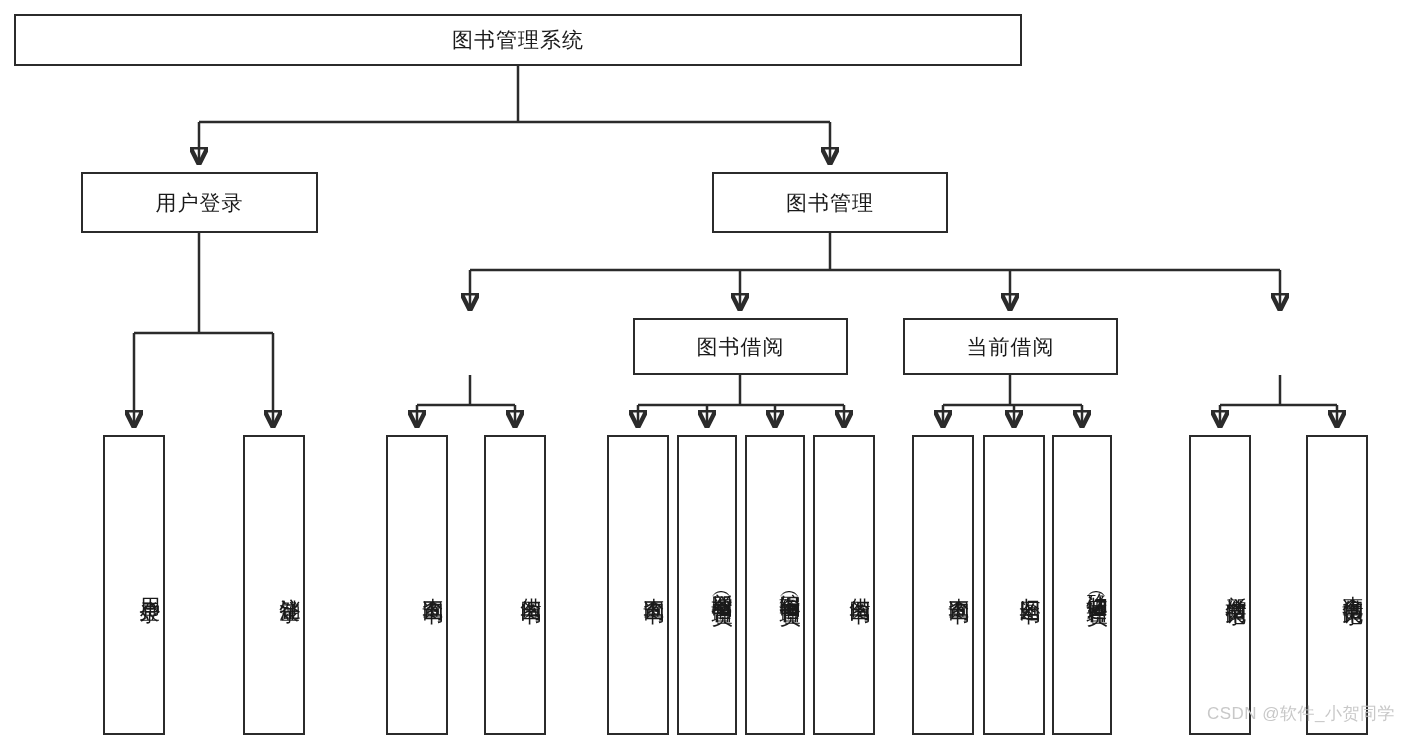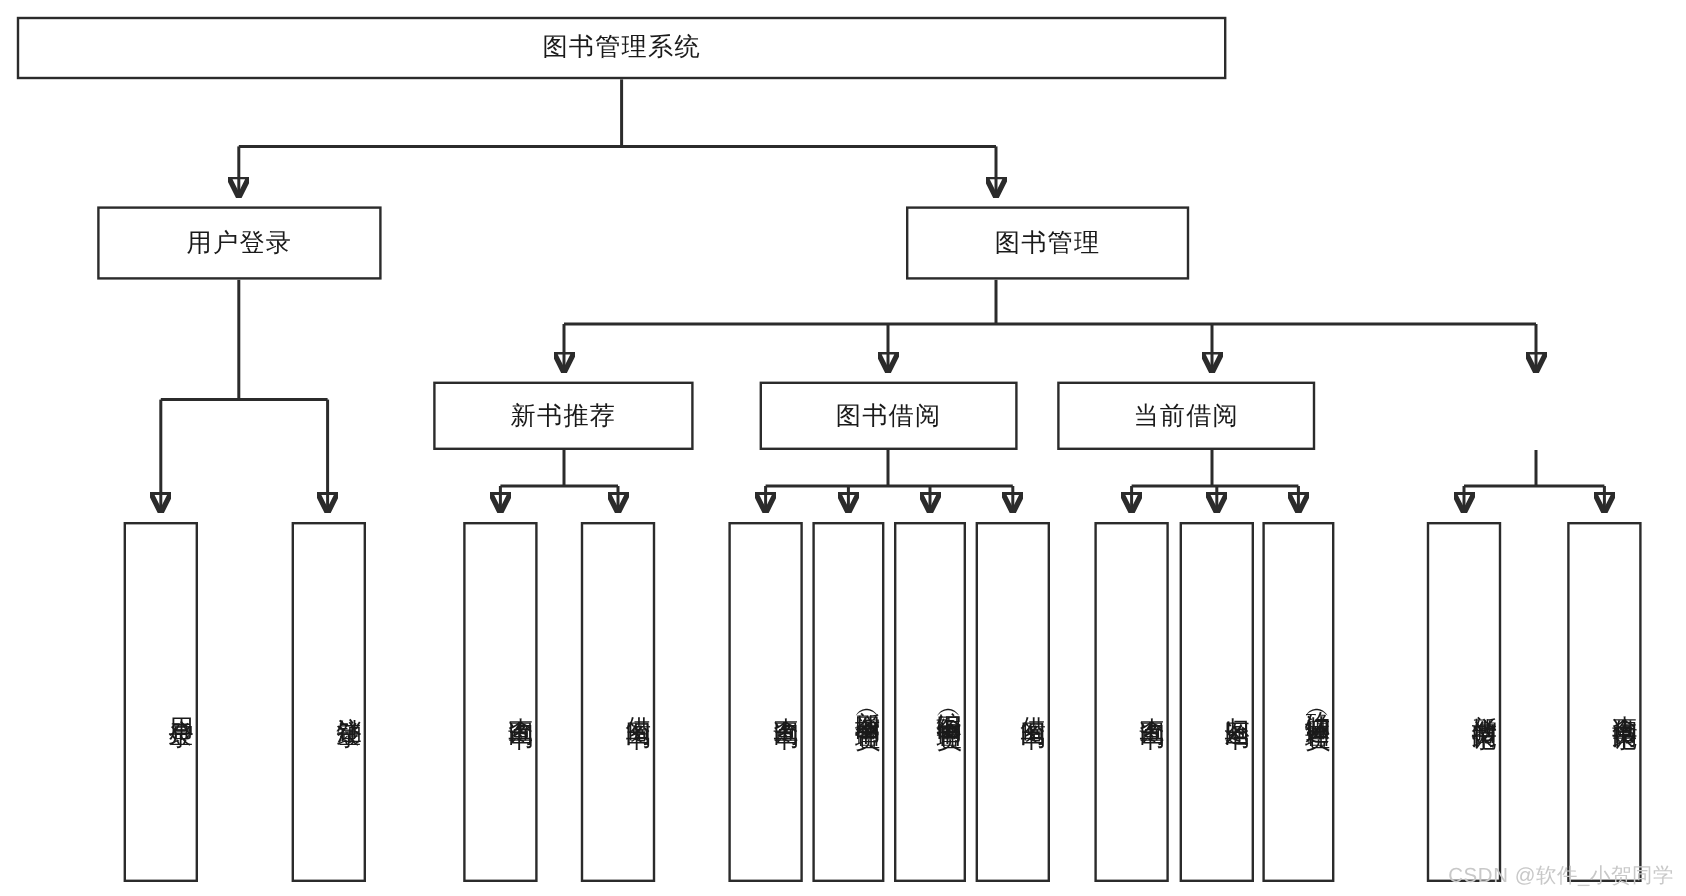--- a/index.html
+++ b/index.html
@@ -60,21 +60,21 @@
     stroke-width: 2.5;
     fill: none;
   }
   .arrowhead {
     fill: #2b2b2b;
     stroke: none;
   }
   #watermark {
     position: absolute;
     right: 10px;
-    bottom: 6px;
+    bottom: 22px;
     font-size: 17px;
     color: #c8c8c8;
     letter-spacing: 0.5px;
     white-space: nowrap;
   }
 </style>
 </head>
 <body>
 
 <div id="canvas">
@@ -127,31 +127,28 @@
     <line x1="1337" y1="405" x2="1337" y2="426" marker-end="url(#arrow)"></line>
   </svg>
 
   <div class="node horiz" id="n-root" style="left: 14px; top: 14px; width: 1008px; height: 52px;">
     <span>图书管理系统</span>
   </div>
 
   <div class="node horiz" id="n-l1-0" style="left: 81px; top: 172px; width: 237px; height: 61px;">
     <span>用户登录</span>
   </div>
-  <div class="node horiz" id="n-l1-1" style="left: 712px; top: 172px; width: 236px; height: 61px; margin-left: 43px;">
+  <div class="node horiz" id="n-l1-1" style="left: 712px; top: 172px; width: 236px; height: 61px;">
     <span>图书管理</span>
   </div>
 
-  <div class="node horiz" id="n-l2-0" style="left: 361px; top: 318px; width: 217px; height: 57px;">
-    <span>新书推荐</span>
-  </div>
   <div class="node horiz" id="n-l2-1" style="left: 633px; top: 318px; width: 215px; height: 57px; align-items: center;">
     <span>图书借阅</span>
   </div>
-  <div class="node horiz" id="n-l2-2" style="left: 881px; top: 318px; width: 215px; height: 57px;">
+  <div class="node horiz" id="n-l2-2" style="left: 903px; top: 318px; width: 215px; height: 57px;">
     <span>当前借阅</span>
   </div>
 
   <div class="node vert" id="n-lf-0" style="left: 103px; top: 435px; width: 62px; height: 300px;">
     <span class="vtext">用户登录</span>
   </div>
   <div class="node vert" id="n-lf-1" style="left: 243px; top: 435px; width: 62px; height: 300px;">
     <span class="vtext">注销登录</span>
   </div>
   <div class="node vert" id="n-lf-2" style="left: 386px; top: 435px; width: 62px; height: 300px;">

